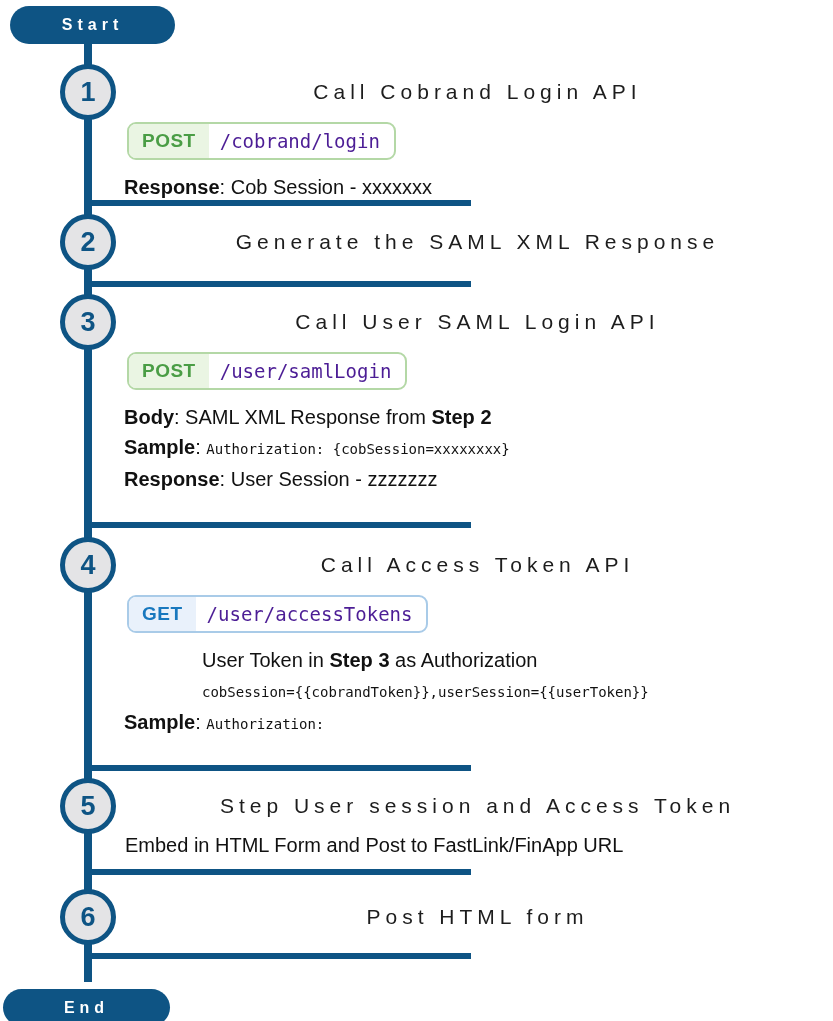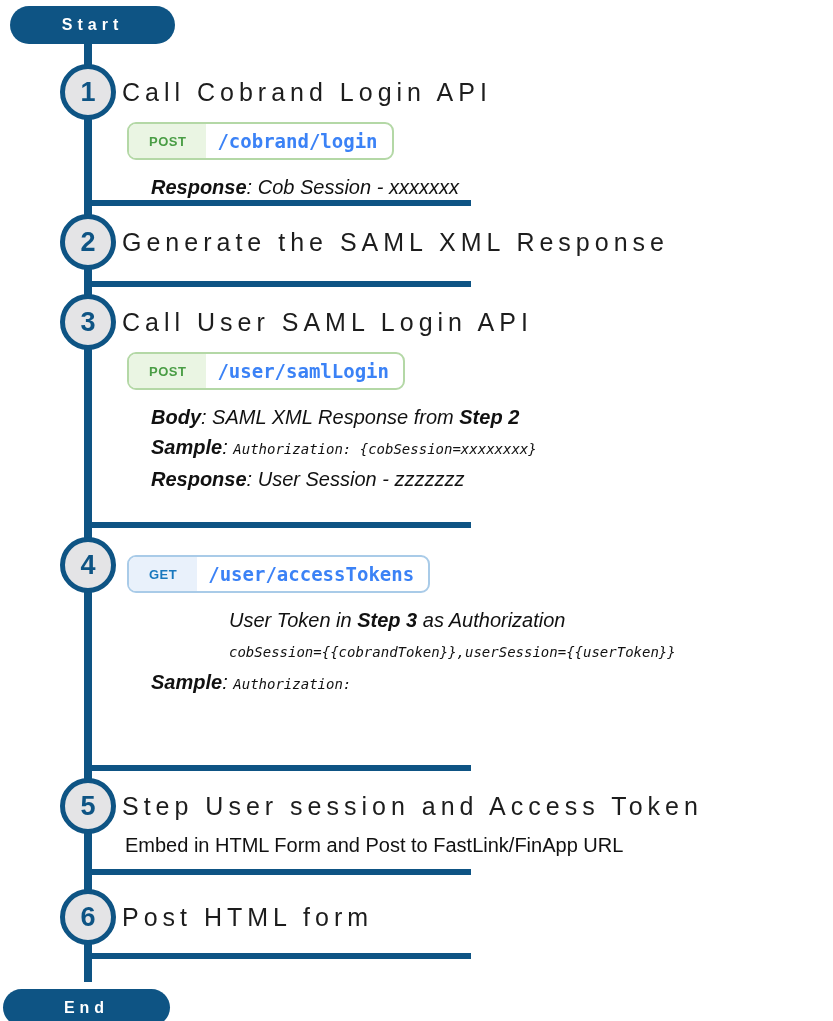--- a/index.html
+++ b/index.html
@@ -16,36 +16,36 @@
 
   .divider{position:absolute;left:84px;width:387px;height:6px;background:var(--accent);z-index:1;}
 
   .step{position:absolute;left:0;right:0;z-index:2;}
   .circle{position:absolute;left:60px;top:-8px;width:46px;height:46px;border-radius:50%;
           border:5px solid var(--accent);background:#e4e4e6;display:flex;align-items:center;
           justify-content:center;z-index:2;}
   .circle span{color:var(--accent);font-weight:bold;font-size:27px;line-height:1;}
   .step-body{margin-left:122px;}
 
-  .title{font-size:25px;font-weight:300;color:#1d1d1d;letter-spacing:5px;
-         line-height:40px;white-space:nowrap;}
+  .title{font-size:21px;font-weight:300;color:#1d1d1d;letter-spacing:5px;
+         line-height:40px;white-space:nowrap;text-align:center;}
 
   .badge{display:inline-flex;align-items:stretch;border:2px solid;border-radius:9px;
          overflow:hidden;background:#ffffff;margin-top:10px;margin-left:5px;}
-  .badge .method{display:flex;align-items:center;padding:6px 20px;font-weight:bold;
-                 font-size:13px;letter-spacing:0.5px;}
+  .badge .method{display:flex;align-items:center;padding:6px 13px;font-weight:bold;
+                 font-size:19px;letter-spacing:0.5px;}
   .badge .path{display:flex;align-items:center;padding:6px 14px 6px 11px;
                font-family:"DejaVu Sans Mono","Liberation Mono",monospace;
-               font-weight:bold;font-size:19px;color:#3b82f6;}
+               font-weight:normal;font-size:19px;color:#4c1d95;}
   .badge.post{border-color:var(--post-border);}
   .badge.post .method{color:var(--post-text);background:var(--post-bg);}
   .badge.get{border-color:var(--get-border);}
   .badge.get .method{color:var(--get-text);background:var(--get-bg);}
 
-  .details{margin-top:12px;margin-left:29px;font-style:italic;}
+  .details{margin-top:12px;margin-left:2px;}
   .dline{font-size:20px;color:#111111;line-height:30px;white-space:nowrap;}
   .dline .b{font-weight:bold;}
   .dline .mono{font-family:"DejaVu Sans Mono","Liberation Mono",monospace;font-size:14px;}
   .dline.indent{margin-left:78px;}
 
   .subtitle{margin-top:6px;margin-left:3px;font-size:20px;color:#111111;line-height:26px;}
 </style>
 </head>
 <body>
 
@@ -84,21 +84,21 @@
           </div><div class="details">
             <div class="dline"><span class="b ">Body</span><span>: SAML XML Response from </span><span class="b ">Step 2</span></div>
             <div class="dline"><span class="b ">Sample</span><span>: </span><span class="mono">Authorization: {cobSession=xxxxxxxx}</span></div>
             <div class="dline"><span class="b ">Response</span><span>: User Session - zzzzzzz</span></div>
           </div></div>
       </div>
       <div class="step" style="top: 545px;">
         <div class="circle">
           <span>4</span>
         </div>
-        <div class="step-body"><div class="badge get">
+        <div class="step-body"><div class="title">Call Access Token API</div><div class="badge get">
             <span class="method">GET</span>
             <span class="path">/user/accessTokens</span>
           </div><div class="details">
             <div class="dline indent"><span>User Token in </span><span class="b ">Step 3</span><span> as Authorization</span></div>
             <div class="dline indent"><span class="mono">cobSession={{cobrandToken}},userSession={{userToken}}</span></div>
             <div class="dline"><span class="b ">Sample</span><span>: </span><span class="mono">Authorization:</span></div>
           </div></div>
       </div>
       <div class="step" style="top: 786px;">
         <div class="circle">

